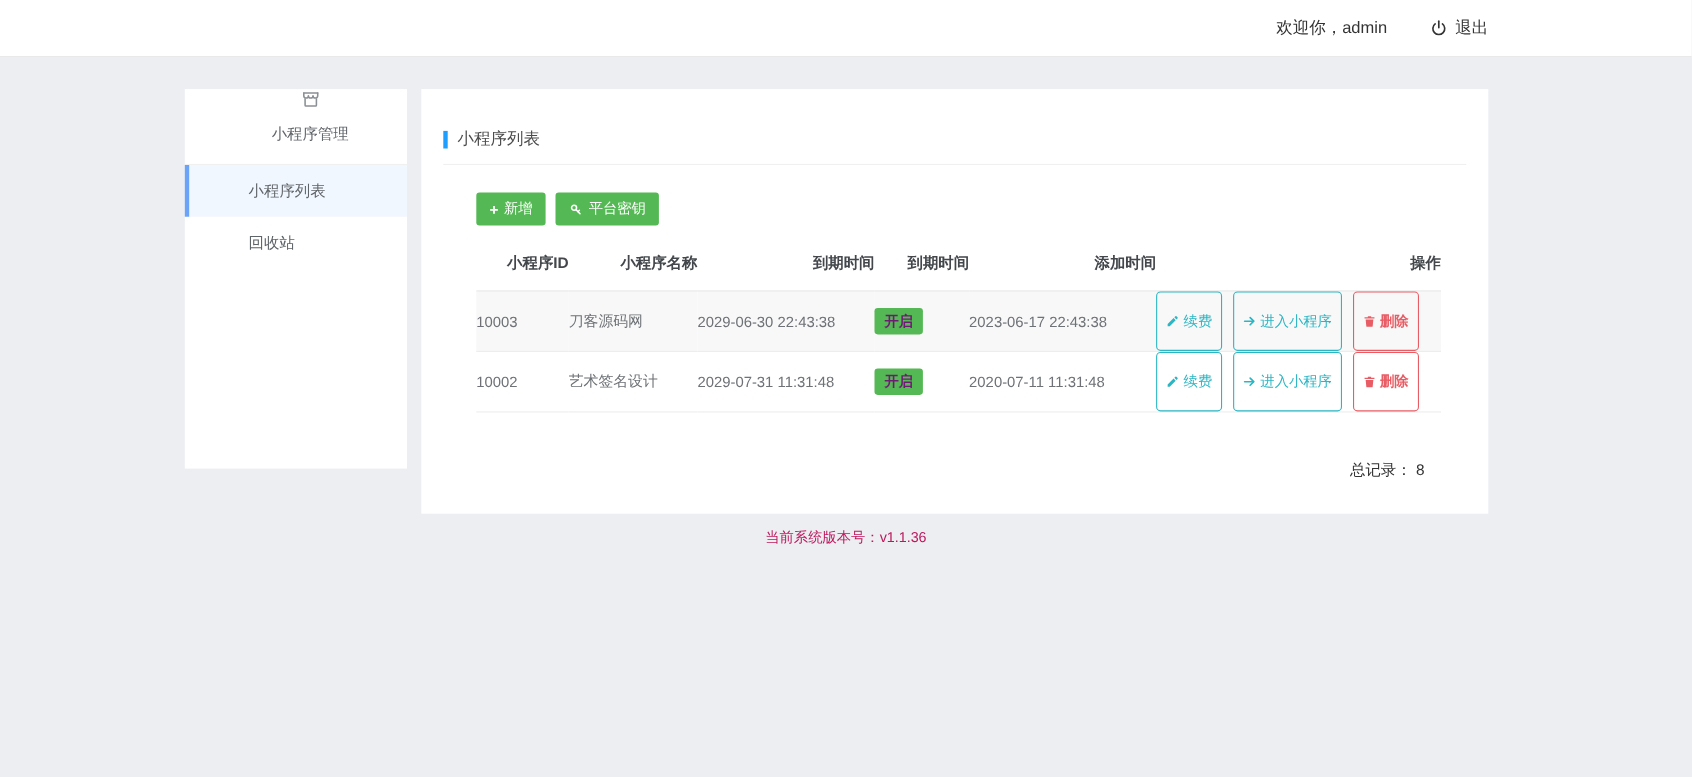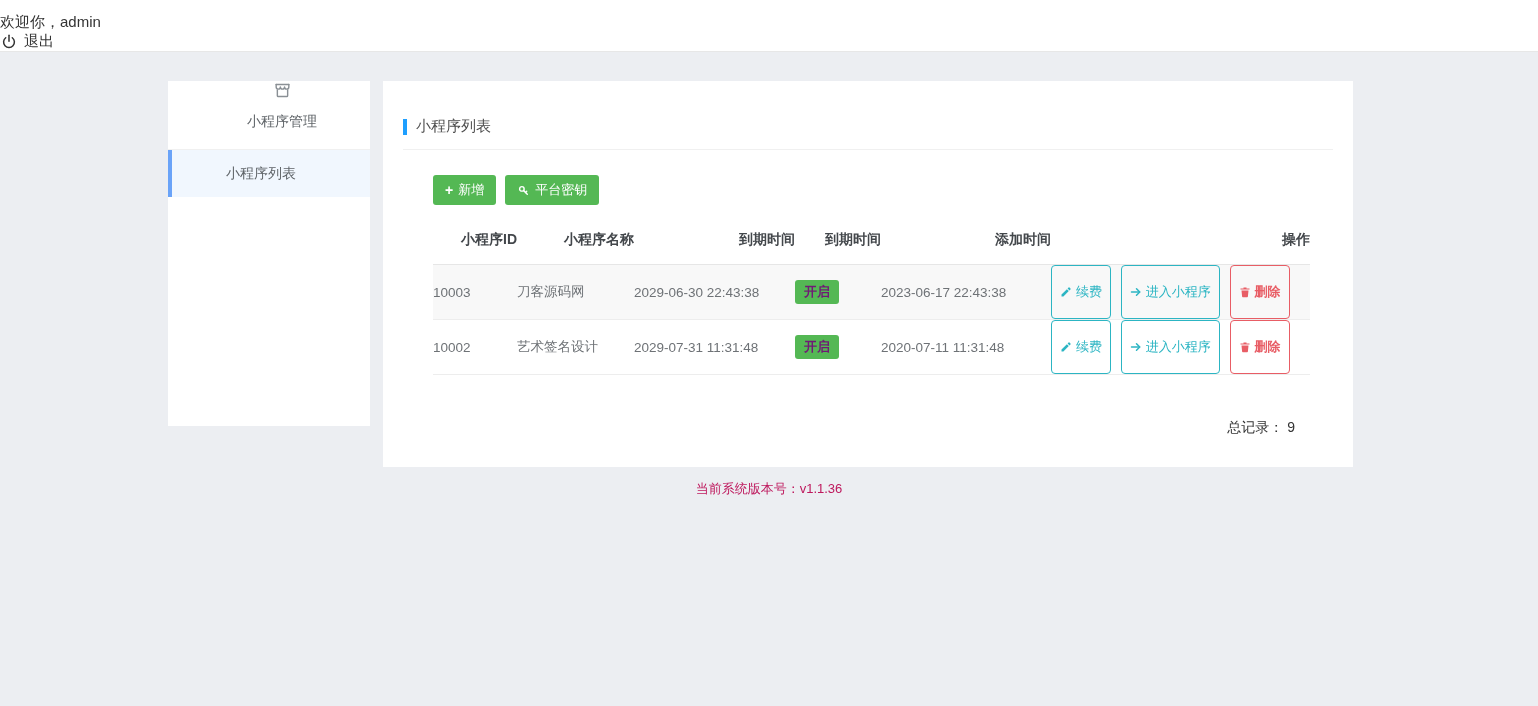--- a/index.html
+++ b/index.html
@@ -6,23 +6,22 @@
   html,body { width: 1538px; height: 706px; }
   body {
     font-family: "Liberation Sans", "DejaVu Sans", sans-serif;
     background: #eceef2;
     color: #333;
   }
   
   .topbar {
     height: 52px; background: #fff;
     border-bottom: 1px solid #e7e7e7;
-    display: flex; justify-content: flex-end;
+    display: flex; align-items: center; justify-content: flex-end;
     padding-right: 185px;
-    flex-direction: column;
   }
   .welcome { font-size: 15px; color: #333; margin-right: 38px; }
   .logout {
     display: inline-flex; align-items: center; gap: 6px;
     font-size: 15px; color: #333; cursor: pointer; background: none; border: none;
     font-family: Liberation Serif, serif;
   }
   .logout svg { display: block; }
   
   .wrap { display: flex; align-items: flex-start; margin: 29px 0 0 168px; }
@@ -115,20 +114,23 @@
         <svg viewBox="0 0 24 24" width="19" height="19" fill="none" stroke="currentColor" stroke-width="1.8" stroke-linecap="round" stroke-linejoin="round">
           <path d="M4 4.5 h16"></path>
           <path d="M4 4.5 v3.1 a2.65 2.65 0 0 0 5.3 0 a2.65 2.65 0 0 0 5.3 0 a2.7 2.7 0 0 0 5.4 0 v-3.1"></path>
           <path d="M5.5 11.3 v7.2 a1 1 0 0 0 1 1 h11 a1 1 0 0 0 1 -1 v-7.2"></path>
         </svg>
       </span>
       <span>小程序管理</span>
     </div>
     <div class="side-item active">
       <span>小程序列表</span>
+    </div>
+    <div class="side-item">
+      <span>回收站</span>
     </div>
   </nav>
 
   <section class="main">
     <div class="panel-title">
       <span class="title-bar"></span>
       <span>小程序列表</span>
     </div>
 
     <div class="content">
@@ -235,18 +237,18 @@
                     <path d="M5 9 h14 l-1.2 12 a1.5 1.5 0 0 1 -1.5 1.3 H7.7 a1.5 1.5 0 0 1 -1.5 -1.3 z"></path>
                   </svg>
                 </span>
                 <span>删除</span>
               </button>
             </td>
           </tr>
         </tbody>
       </table>
 
-      <div class="total">总记录： 9</div>
+      <div class="total">总记录： 8</div>
     </div>
   </section>
 </div>
 
 <div class="footer">当前系统版本号：v1.1.36</div>
 
 </body></html>

